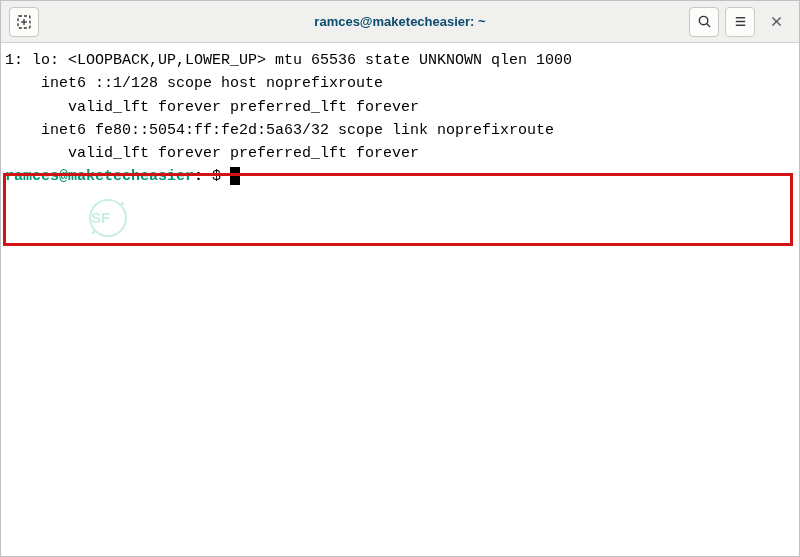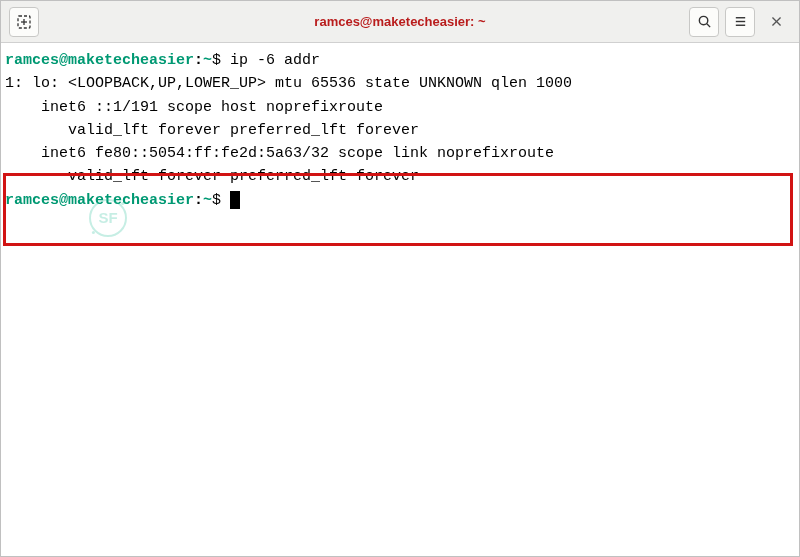--- a/index.html
+++ b/index.html
@@ -29,21 +29,21 @@
     .titlebar-left {
       display: flex;
       gap: 4px;
     }
     .titlebar-center {
       position: absolute;
       left: 50%;
       transform: translateX(-50%);
       font-family: sans-serif;
       font-size: 13px;
-      color: #b91c1c;
+      color: #0c4a6e;
       font-weight: 600;
     }
     .titlebar-right {
       margin-left: auto;
       display: flex;
       gap: 6px;
       align-items: center;
     }
     .title-btn {
       width: 30px;
@@ -101,21 +101,21 @@
     }
     .watermark {
       position: absolute;
       width: 38px;
       height: 38px;
       border: 2px solid #29bf9a;
       border-radius: 50%;
       opacity: 0.26;
       display: flex;
       align-items: center;
-      justify-content: center;
+      justify-content: flex-start;
       color: #29bf9a;
       font-family: sans-serif;
       font-size: 15px;
       font-weight: bold;
     }
     .watermark .dot {
       position: absolute;
       top: 0; right: 0;
       transform: translate(20%, -20%);
     }
@@ -160,23 +160,22 @@
       <div class="close-btn">
         <svg width="13" height="13" viewBox="0 0 16 16">
           <line x1="3" y1="3" x2="13" y2="13" stroke="#555" stroke-width="1.6"></line>
           <line x1="13" y1="3" x2="3" y2="13" stroke="#555" stroke-width="1.6"></line>
         </svg>
       </div>
     </div>
   </div>
 
   <div class="terminal-body">
-    <div class="line"><span class="prompt-user">ramces@maketecheasier</span><span class="prompt-colon">:</span><span class="prompt-path">~</span><span class="prompt-dollar">$</span> <span>ip -6 addr</span></div>
     <div class="line">1: lo: &lt;LOOPBACK,UP,LOWER_UP&gt; mtu 65536 state UNKNOWN qlen 1000</div>
-    <div class="line">    inet6 ::1/191 scope host noprefixroute</div>
+    <div class="line">    inet6 ::1/128 scope host noprefixroute</div>
     <div class="line">       valid_lft forever preferred_lft forever</div>
     <div class="line">    inet6 fe80::5054:ff:fe2d:5a63/32 scope link noprefixroute</div>
     <div class="line">       valid_lft forever preferred_lft forever</div>
     <div class="line"><span class="prompt-user">ramces@maketecheasier</span><span class="prompt-colon">:</span><span class="prompt-path">~</span><span class="prompt-dollar">$</span> <span class="cursor"></span></div>
 
     <div class="highlight-box" style="top:130px;left:2px;width:790px;height:73px;"></div>
 
     <div class="watermark" style="top:156px;left:88px;">
       <span>SF</span>
       <svg class="dot" width="8" height="8">

